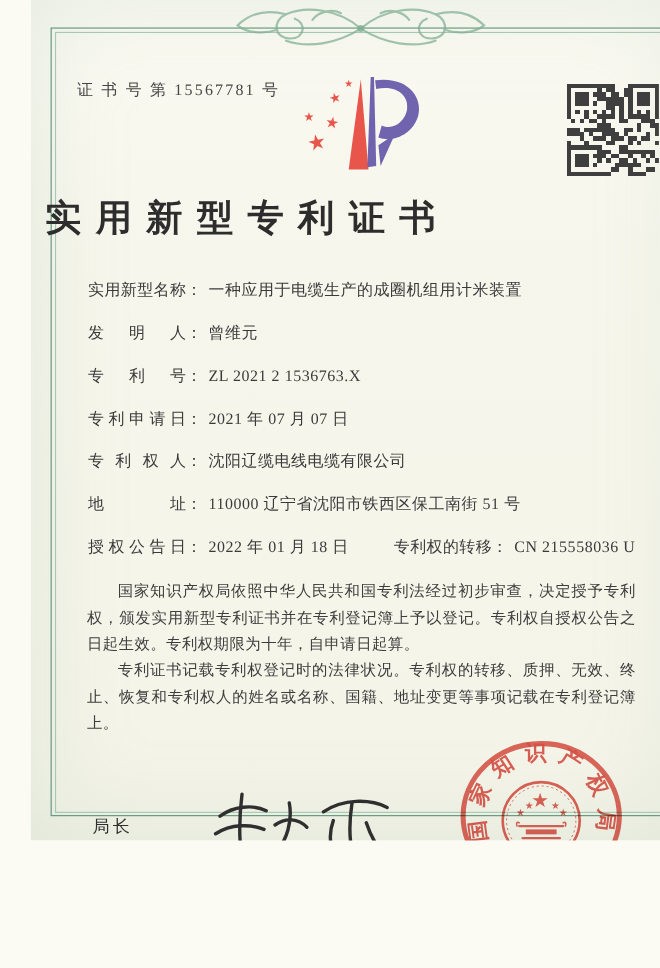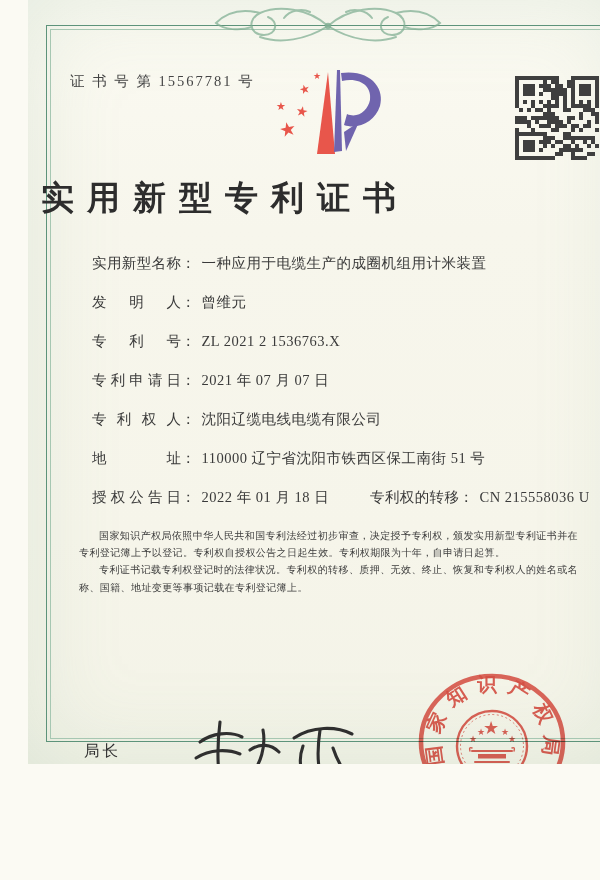--- a/index.html
+++ b/index.html
@@ -20,28 +20,28 @@
              letter-spacing:2px; }
 
   .logo { position:absolute; left:243px; top:62px; }
   .qr   { position:absolute; left:487px; top:76px; width:84px; height:84px; }
 
   .title { position:absolute; left:0; top:176px; width:100%; text-align:left;
            font-size:33px; font-weight:600; color:#2d2d2d; letter-spacing:13px;
            text-indent:13px; }
 
   .fields { position:absolute; left:52px; top:254px; width:500px; font-size:14.5px; color:#3a3a3a; }
-  .row { position:absolute; left:12px; white-space:nowrap; }
+  .row { position:absolute; left:0; white-space:nowrap; }
   .flabel { display:inline-block; width:89px; text-align:justify; text-align-last:justify;
             vertical-align:bottom; }
   .colon { display:inline-block; margin-right:6px; }
   .fvalue { letter-spacing:.5px; }
   .grant-no { position:absolute; left:278px; top:0; white-space:nowrap; }
 
-  .paras { position:absolute; left:51px; top:527px; width:499px; font-size:10px;
+  .paras { position:absolute; left:51px; top:527px; width:499px; font-size:14px;
            color:#3d3d3d; line-height:1.72; text-align:justify; }
   .paras p { text-indent:2em; letter-spacing:.4px; }
 
   .officer { position:absolute; left:56px; top:737px; font-family:Liberation Mono, monospace;
              font-size:15.5px; color:#2f2f2f; letter-spacing:3px; line-height:2.0; }
   .signature { position:absolute; left:138px; top:712px; }
 
   .seal { position:absolute; left:384px; top:664px; mix-blend-mode:multiply; opacity:.93; }
   .seal-date { position:absolute; left:368px; top:788px; font-size:15.5px; font-weight:700;
                color:#1c1c1c; letter-spacing:1.5px; }

